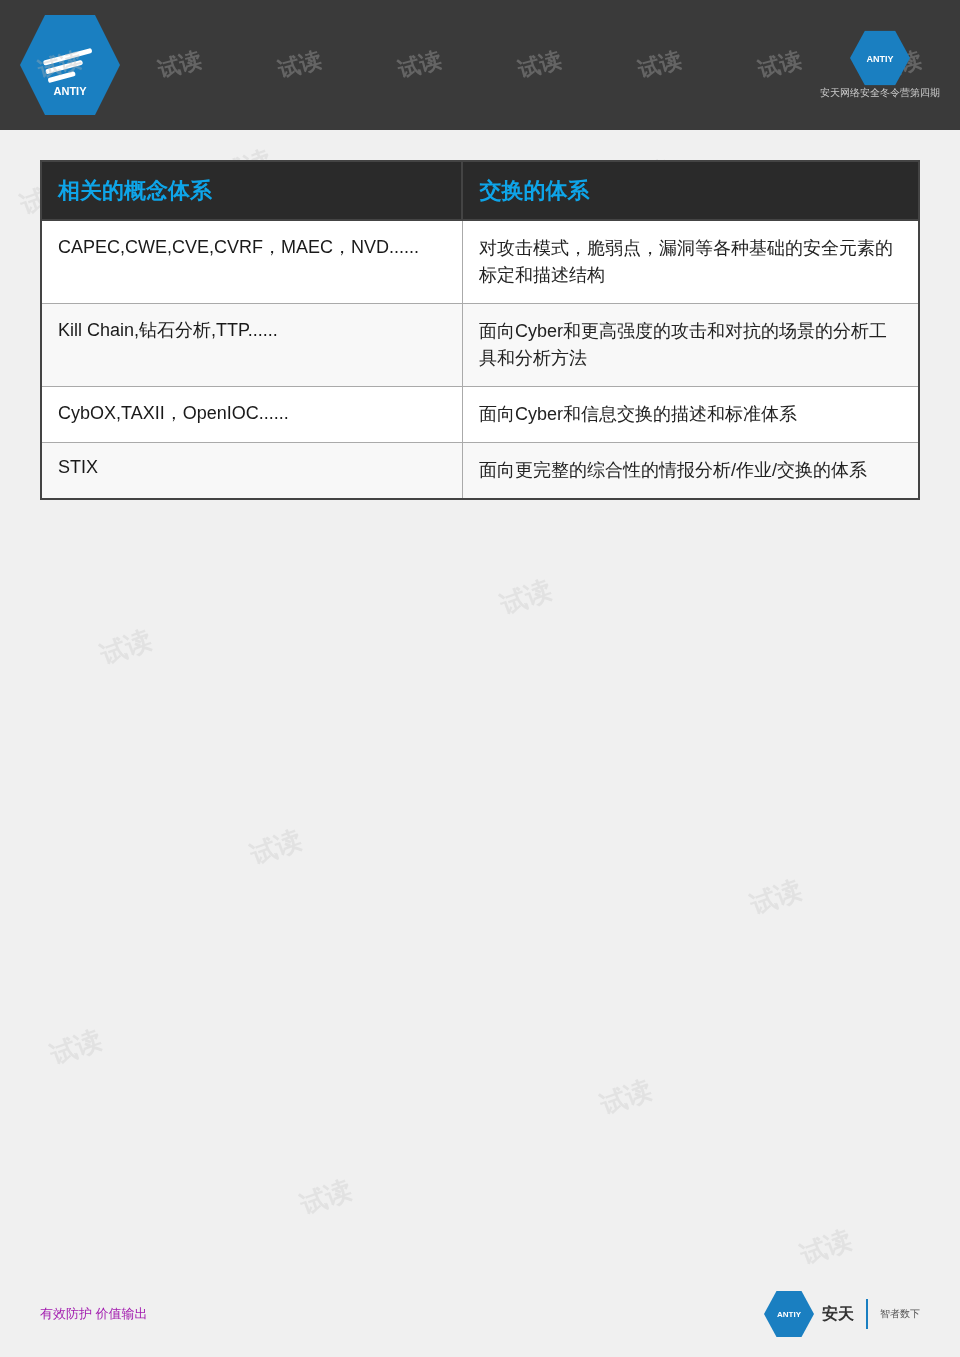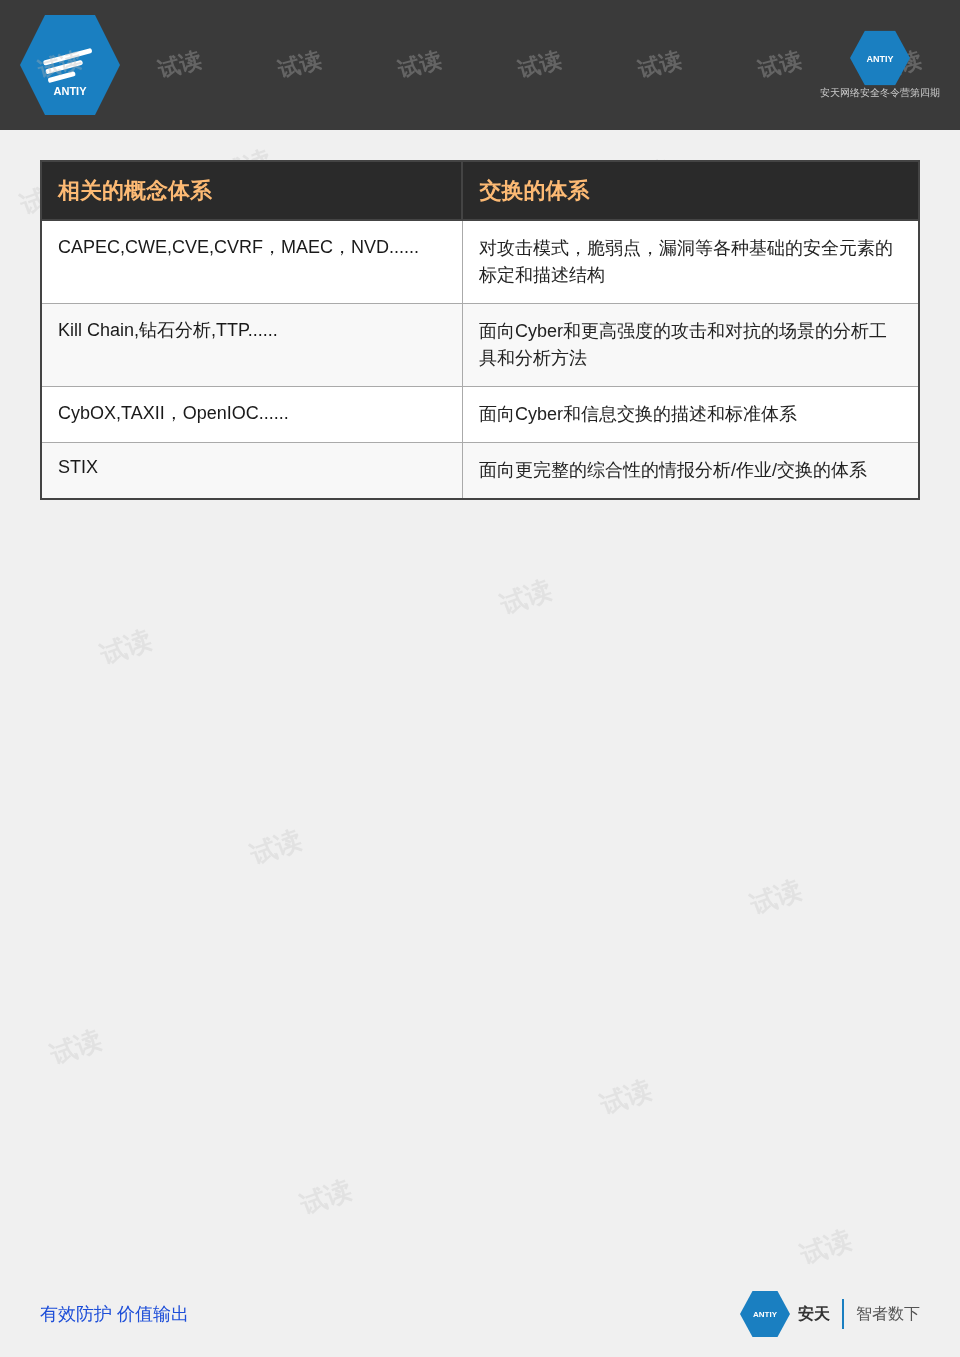--- a/index.html
+++ b/index.html
@@ -138,21 +138,21 @@
 
     
     .data-table {
       width: 100%;
       border-collapse: collapse;
       border: 2px solid #444;
     }
 
     .data-table th {
       background: #2a2a2a;
-      color: #fdba74;
+      color: #0ea5e9;
       font-size: 22px;
       font-weight: bold;
       padding: 12px 16px;
       border: 2px solid #444;
       text-align: left;
       font-family: 'SimHei', sans-serif;
     }
 
     .data-table td {
       padding: 14px 16px;
@@ -190,22 +190,22 @@
       bottom: 20px;
       left: 40px;
       right: 40px;
       display: flex;
       align-items: center;
       justify-content: space-between;
       z-index: 2;
     }
 
     .footer-left {
-      font-size: 18px;
-      color: #1d4ed8;
+      font-size: 13px;
+      color: #a21caf;
       font-family: 'SimHei', sans-serif;
     }
 
     .footer-right {
       display: flex;
       align-items: center;
       gap: 8px;
     }
 
     .footer-hex {
@@ -226,21 +226,21 @@
     }
 
     .footer-divider {
       width: 2px;
       height: 30px;
       background: #1a7fc1;
       margin: 0 4px;
     }
 
     .footer-slogan {
-      font-size: 16px;
+      font-size: 10px;
       color: #555;
       font-family: 'SimHei', sans-serif;
     }
   </style>
 </head>
 <body>
 
 <div class="header">
   <div class="header-logo">
     <div class="logo-lines">

